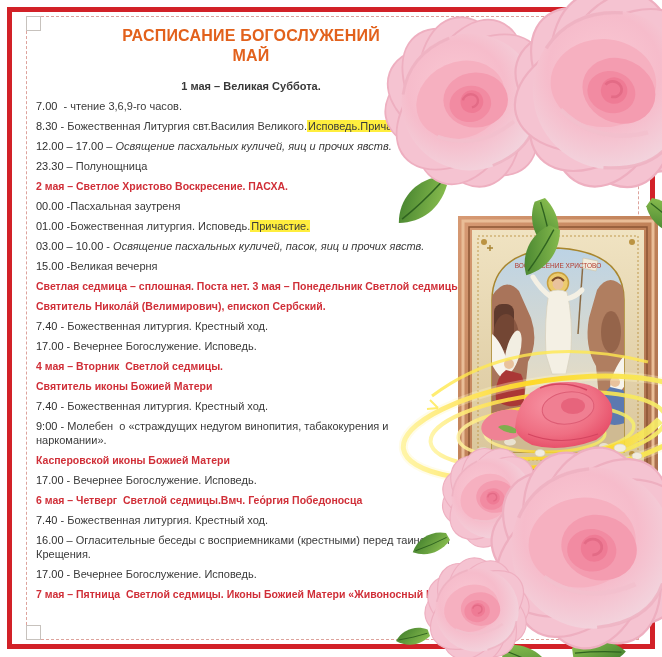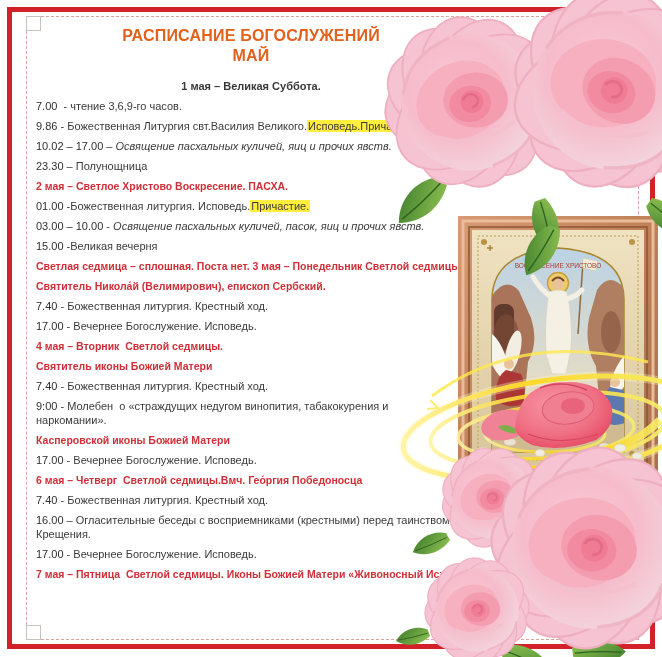--- a/index.html
+++ b/index.html
@@ -37,24 +37,25 @@
   <div class="red-frame"></div>
 
   <div class="content">
     <div class="title">
       <div>РАСПИСАНИЕ БОГОСЛУЖЕНИЙ</div>
       <div>МАЙ</div>
     </div>
     <div class="schedule">
         <div class="row day-black">1 мая – Великая Суббота.</div>
         <div class="row entry"><span class="time">7.00</span><span>  - чтение 3,6,9-го часов.</span></div>
-        <div class="row entry"><span class="time">9.86</span><span> - Божественная Литургия свт.Василия Великого.</span><span class="hl">Исповедь.Причастие.</span></div>
-        <div class="row entry"><span class="time">10.02 – 17.00</span><span> – </span><span class="it">Освящение пасхальных куличей, яиц и прочих явств.</span></div>
+        <div class="row entry"><span class="time">8.30</span><span> - Божественная Литургия свт.Василия Великого.</span><span class="hl">Исповедь.Причастие.</span></div>
+        <div class="row entry"><span class="time">12.00 – 17.00</span><span> – </span><span class="it">Освящение пасхальных куличей, яиц и прочих явств.</span></div>
         <div class="row entry"><span class="time">23.30</span><span> – Полунощница</span></div>
         <div class="row day-red">2 мая – Светлое Христово Воскресение. ПАСХА.</div>
+        <div class="row entry"><span class="time">00.00</span><span> -Пасхальная заутреня</span></div>
         <div class="row entry"><span class="time">01.00</span><span> -Божественная литургия. Исповедь.</span><span class="hl">Причастие.</span></div>
         <div class="row entry"><span class="time">03.00 – 10.00</span><span> - </span><span class="it">Освящение пасхальных куличей, пасок, яиц и прочих явств.</span></div>
         <div class="row entry"><span class="time">15.00</span><span> -Великая вечерня</span></div>
         <div class="row day-red">Светлая седмица – сплошная. Поста нет. 3 мая – Понедельник Светлой седмицы.</div>
         <div class="row day-red">Святитель Никола́й (Велимирович), епископ Сербский.</div>
         <div class="row entry"><span class="time">7.40</span><span> - Божественная литургия. Крестный ход.</span></div>
         <div class="row entry"><span class="time">17.00</span><span> - Вечернее Богослужение. Исповедь.</span></div>
         <div class="row day-red">4 мая – Вторник  Светлой седмицы.</div>
         <div class="row day-red">Святитель иконы Божией Матери</div>
         <div class="row entry"><span class="time">7.40</span><span> - Божественная литургия. Крестный ход.</span></div>

